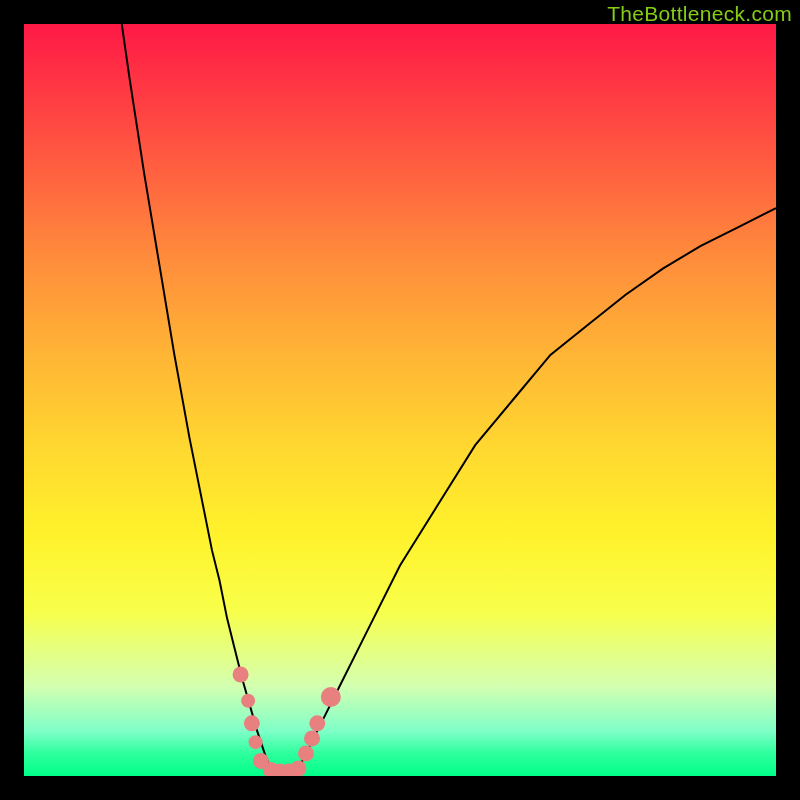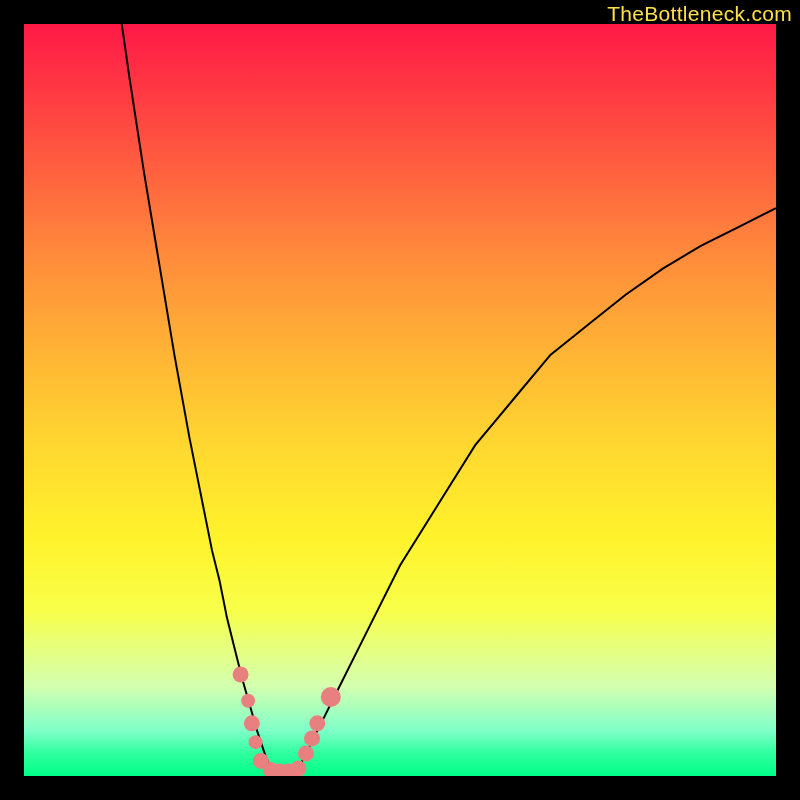--- a/index.html
+++ b/index.html
@@ -29,21 +29,21 @@
       #d4ffb0 88%,
       #7fffc8 94%,
       #2fff9e 97%,
       #00ff88 100%
     );
   }
   .watermark {
     position: absolute;
     top: 2px;
     right: 8px;
-    color: #fde047;
+    color: #84cc16;
     font-size: 21px;
     font-weight: 500;
     letter-spacing: 0.3px;
     user-select: none;
   }
   svg.curves {
     position: absolute;
     left: 0;
     top: 0;
     width: 752px;

